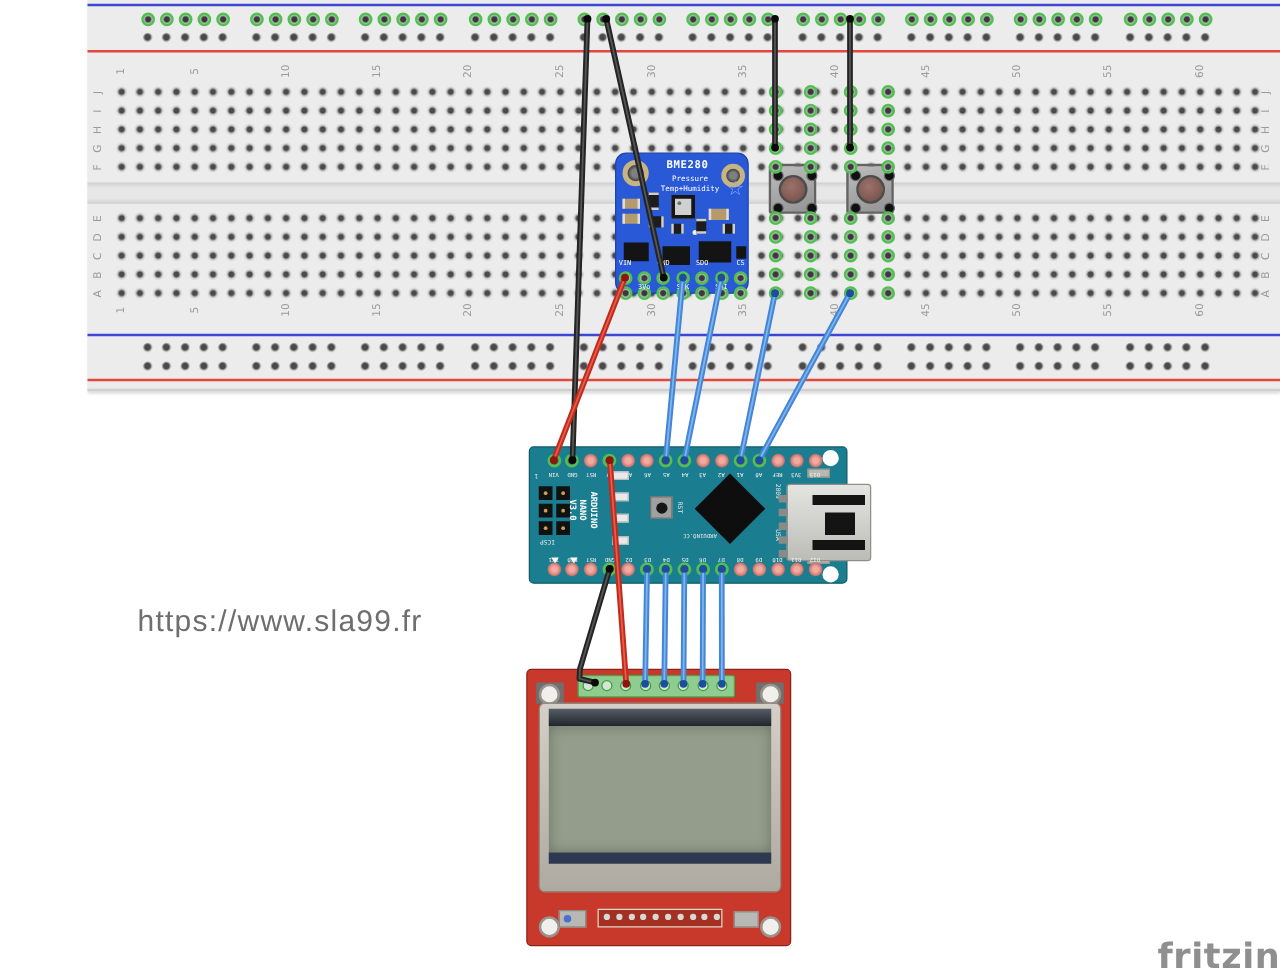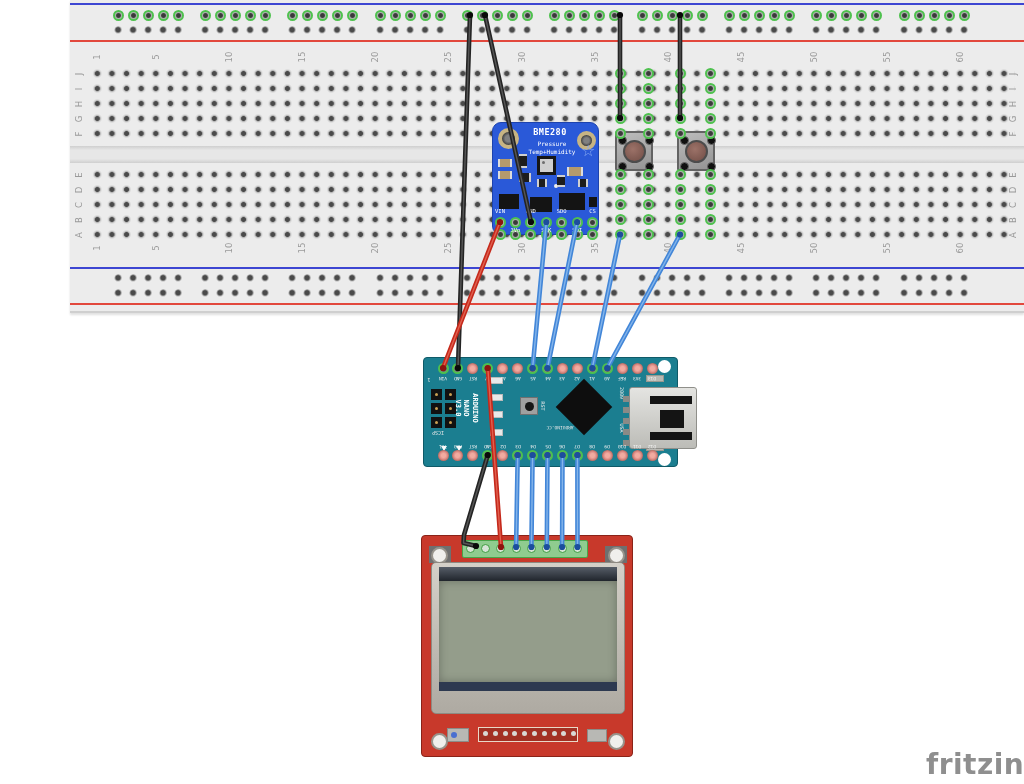--- a/index.html
+++ b/index.html
@@ -679,14 +679,15 @@
       <polyline points="562.5,455 562.1,547" fill="none" stroke="#4286d8" stroke-width="4.6" stroke-linecap="round" stroke-linejoin="round"></polyline>
       <polyline points="562.5,455 562.1,547" fill="none" stroke="#83b4ea" stroke-width="1.4" stroke-linecap="round" stroke-linejoin="round"></polyline>
       <circle cx="562.5" cy="455" r="3.1" fill="#1c4e9d"></circle>
       <circle cx="562.1" cy="547" r="3.1" fill="#1c4e9d"></circle>
       <polyline points="577.4,455 577.5,547" fill="none" stroke="#4286d8" stroke-width="4.6" stroke-linecap="round" stroke-linejoin="round"></polyline>
       <polyline points="577.4,455 577.5,547" fill="none" stroke="#83b4ea" stroke-width="1.4" stroke-linecap="round" stroke-linejoin="round"></polyline>
       <circle cx="577.4" cy="455" r="3.1" fill="#1c4e9d"></circle>
       <circle cx="577.5" cy="547" r="3.1" fill="#1c4e9d"></circle>
     </svg>
 
+  <div id="url-text">https://www.sla99.fr</div>
   <div id="brand">fritzing</div>
 </div>
 
 </body></html>

